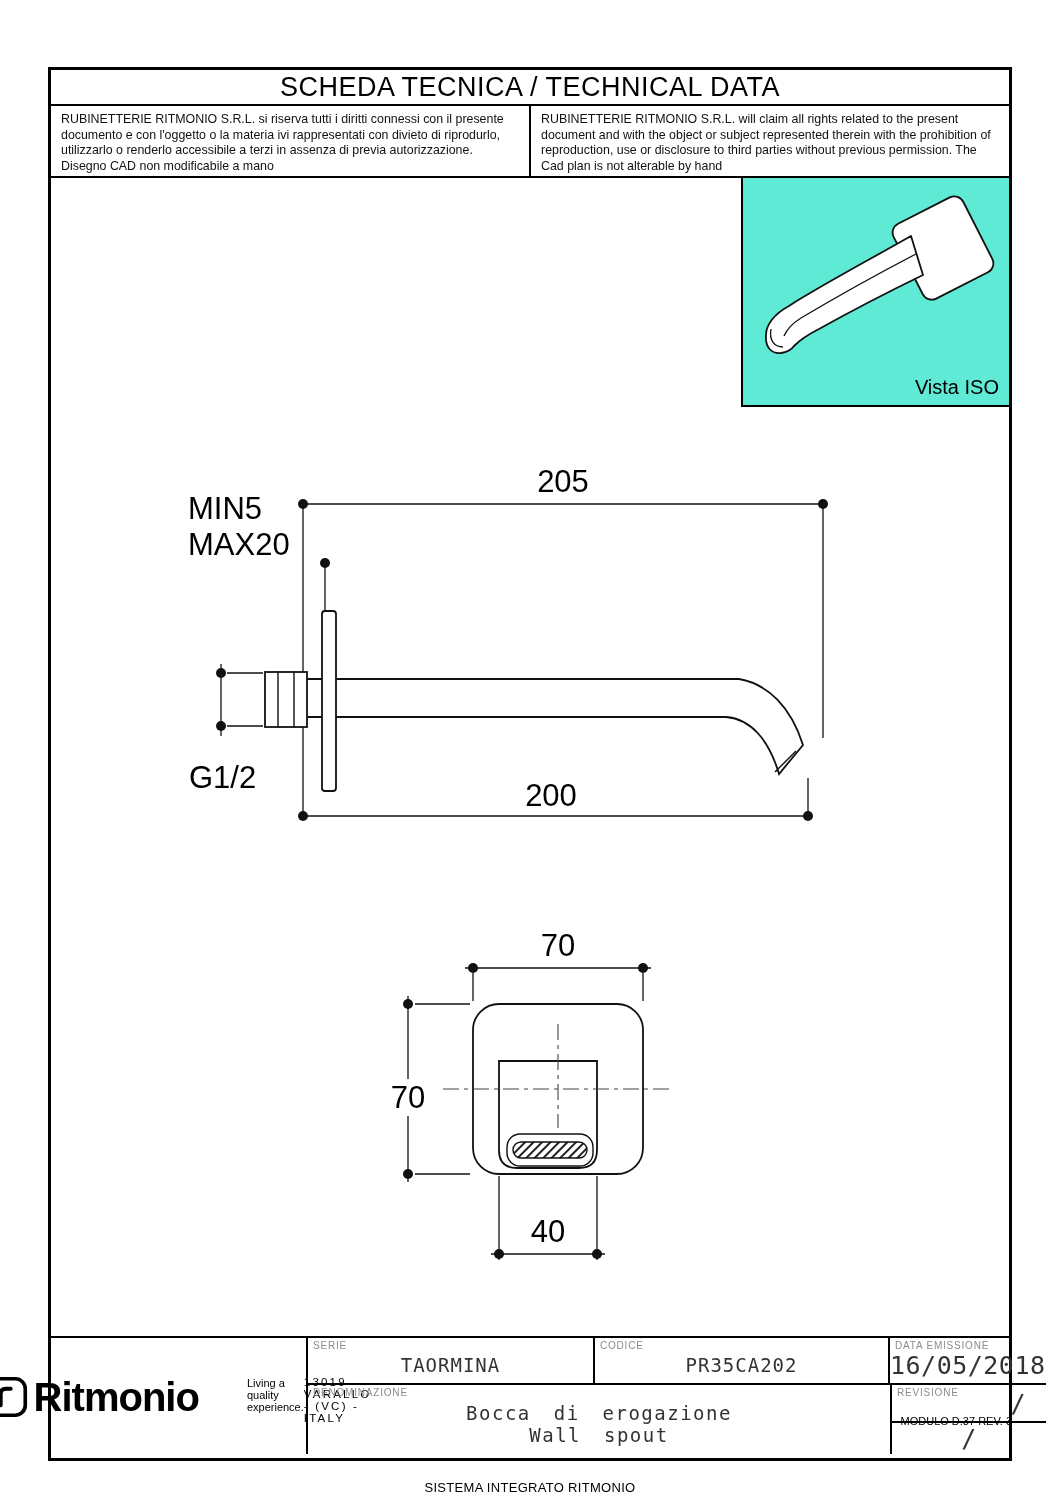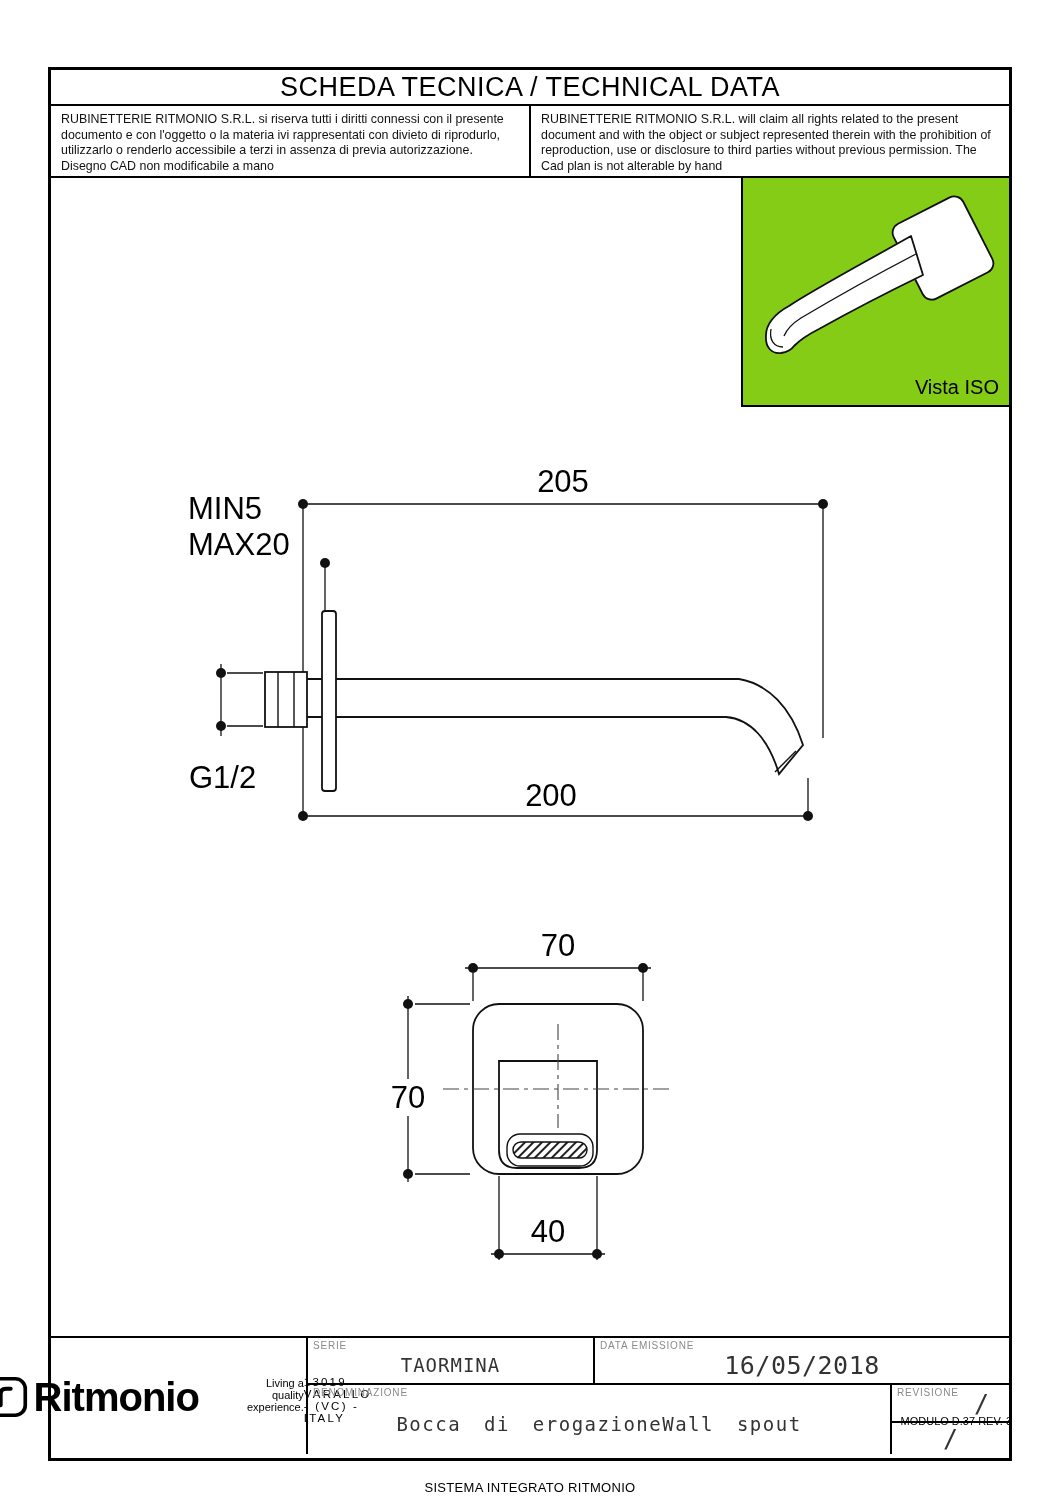--- a/index.html
+++ b/index.html
@@ -19,49 +19,49 @@
   .main-svg { position:absolute; left:0; top:0; width:958px; height:1158px; }
 
   .main-svg .obj { fill:#fff; stroke:#111; stroke-width:1.8px; }
   .main-svg .obj.thin { fill:none; stroke-width:1.4px; }
   .main-svg .hatched { fill:url(#hatch); stroke:#111; stroke-width:1.4px; }
   .main-svg .dim { stroke:#111; stroke-width:1.3px; fill:none; }
   .main-svg .dot { fill:#111; stroke:none; }
   .main-svg .center { stroke:#444; stroke-width:1.1px; fill:none; stroke-dasharray:16 5 4 5; }
   .main-svg text { font-family:"Liberation Sans", sans-serif; font-size:31px; fill:#000; }
 
-  .iso-box { position:absolute; top:0; right:0; width:268px; height:229px; border-left:2px solid #000; border-bottom:2px solid #000; background:#84cc16; }
+  .iso-box { position:absolute; top:0; right:0; width:268px; height:229px; border-left:2px solid #000; border-bottom:2px solid #000; background:#5eead4; }
   .iso-svg { position:absolute; left:0; top:0; width:266px; height:227px; }
   .iso-svg .iobj { fill:#fff; stroke:#111; stroke-width:1.8px; stroke-linejoin:round; }
   .iso-svg .iline { fill:none; stroke:#111; stroke-width:1.3px; }
   .iso-label { position:absolute; right:10px; bottom:6px; font-size:20px; color:#000; }
 
   .title-block { height:118px; border-top:2px solid #000; display:flex; }
   .logo-cell { width:257px; border-right:2px solid #000; display:flex; flex-direction:row; align-items:center; justify-content:center; padding-top:2px; }
   .logo-row { display:flex; align-items:center; gap:6px; }
   .logo-mark-svg { width:42px; height:42px; }
   .logo-text { font-size:40px; font-weight:bold; letter-spacing:-1px; color:#000; }
-  .logo-tagline { font-size:11px; color:#000; margin-top:-5px; margin-left:48px;text-align:right; }
+  .logo-tagline { font-size:11px; color:#000; margin-top:-5px; margin-left:48px; }
   .logo-address { font-size:11.5px; letter-spacing:2.2px; margin-top:5px; color:#000; }
 
   .tb-right { flex:1; display:flex; flex-direction:column; }
   .tb-row1 { height:47px; border-bottom:2px solid #000; display:flex; }
   .tb-row2 { flex:1; display:flex; }
   .tb-cell { position:relative; }
   .tb-cell.bl { border-left:2px solid #000; }
   .cell-serie { width:285px; }
   .cell-codice { width:295px; }
   .cell-data { flex:1; }
   .cell-denominazione { width:582px; }
   .cell-revisione { flex:1; display:flex; flex-direction:column; }
   .tb-label { position:absolute; top:2px; left:5px; font-size:10px; color:#8a8a8a; letter-spacing:0.8px; }
   .tb-value { width:100%; height:100%; display:flex; align-items:center; justify-content:center; padding-top:9px;
               font-family:"DejaVu Sans Mono", monospace; font-size:19px; letter-spacing:1px; color:#333; }
   .cell-data .tb-value { font-size:25px; letter-spacing:0.5px; }
-  .denom-wrap { width:100%; height:100%; display:flex; flex-direction:row; align-items:center; justify-content:center; padding-top:8px; }
+  .denom-wrap { width:100%; height:100%; display:flex; flex-direction:column; align-items:center; justify-content:center; padding-top:8px; }
   .denom-line { font-family:"DejaVu Sans Mono", monospace; font-size:19px; letter-spacing:1.5px; word-spacing:10px; color:#333; }
   .rev-top { height:38px; border-bottom:2px solid #000; position:relative; display:flex; align-items:center; justify-content:flex-end; padding-right:20px; }
   .rev-bottom { flex:1; display:flex; align-items:center; justify-content:center; }
   .rev-slash { font-family:"DejaVu Sans Mono", monospace; font-size:25px; color:#333; }
 
   .modulo { position:absolute; top:1415px; right:48px; font-size:11px; color:#000; }
   .sistema { position:absolute; top:1480px; left:0; width:100%; text-align:center; font-size:13px; letter-spacing:0.3px; color:#000; }
 </style>
 </head>
 <body>
@@ -196,20 +196,24 @@
         <div class="logo-tagline">Living a quality experience.</div>
         <div class="logo-address">13019 VARALLO - (VC) - ITALY</div>
       </div>
 
       <div class="tb-right">
         <div class="tb-row1">
           <div class="tb-cell cell-serie">
             <span class="tb-label">SERIE</span>
             <div class="tb-value">TAORMINA</div>
           </div>
+          <div class="tb-cell cell-codice bl">
+            <span class="tb-label">CODICE</span>
+            <div class="tb-value">PR35CA202</div>
+          </div>
           <div class="tb-cell cell-data bl">
             <span class="tb-label">DATA  EMISSIONE</span>
             <div class="tb-value">16/05/2018</div>
           </div>
         </div>
         <div class="tb-row2">
           <div class="tb-cell cell-denominazione">
             <span class="tb-label">DENOMINAZIONE</span>
             <div class="denom-wrap">
               <div class="denom-line">Bocca  di  erogazione</div>

